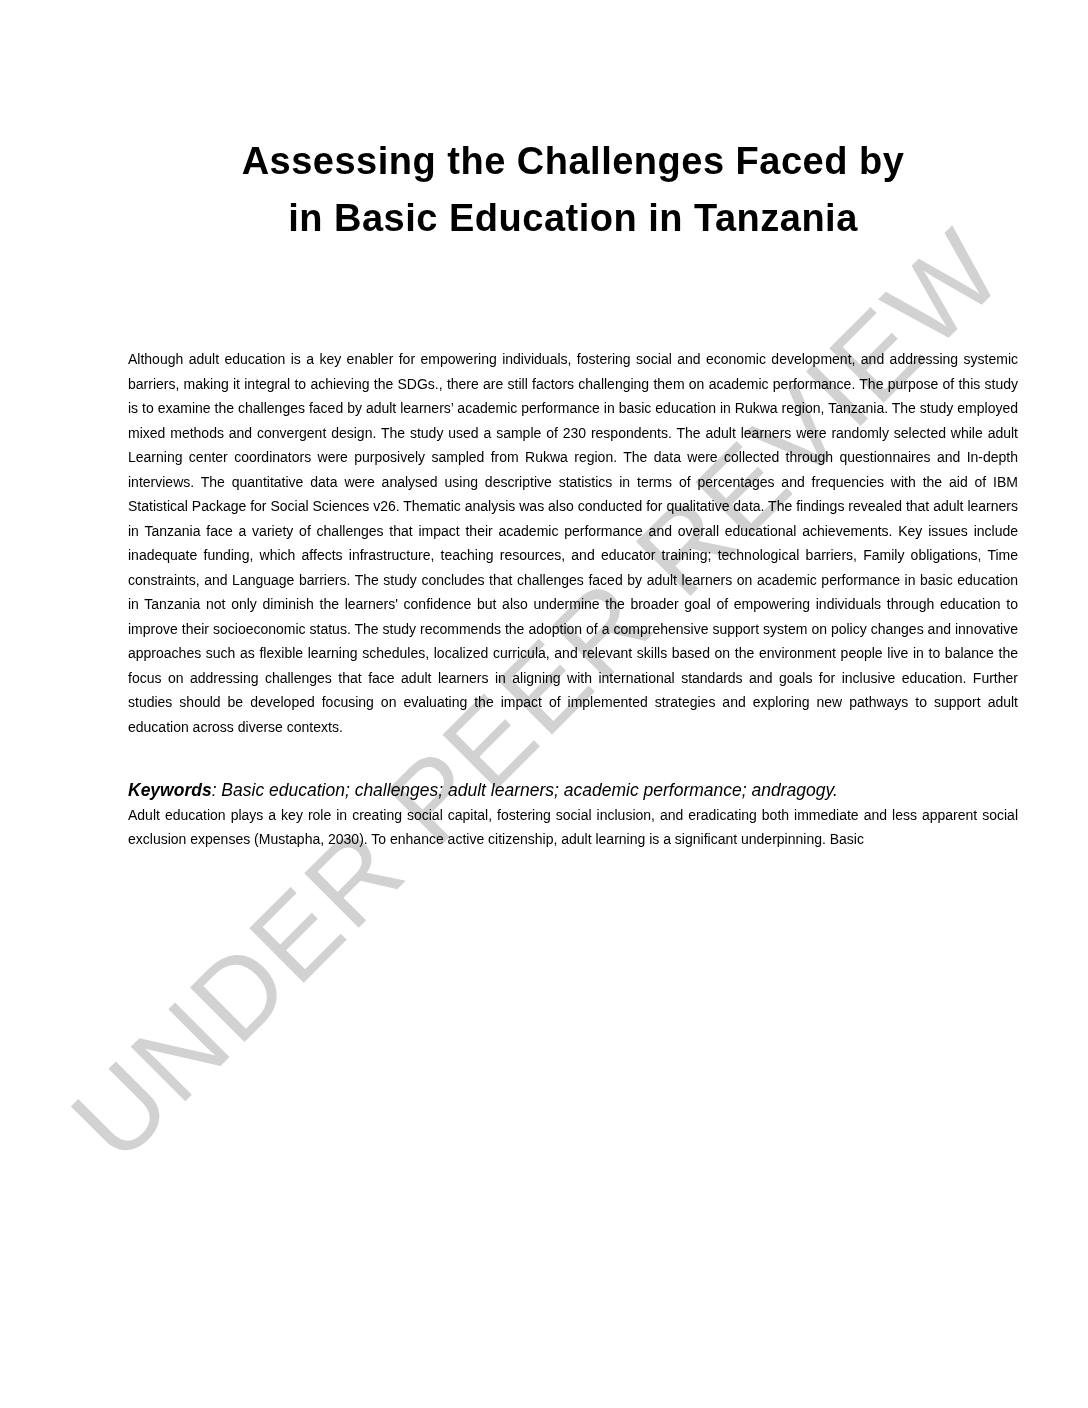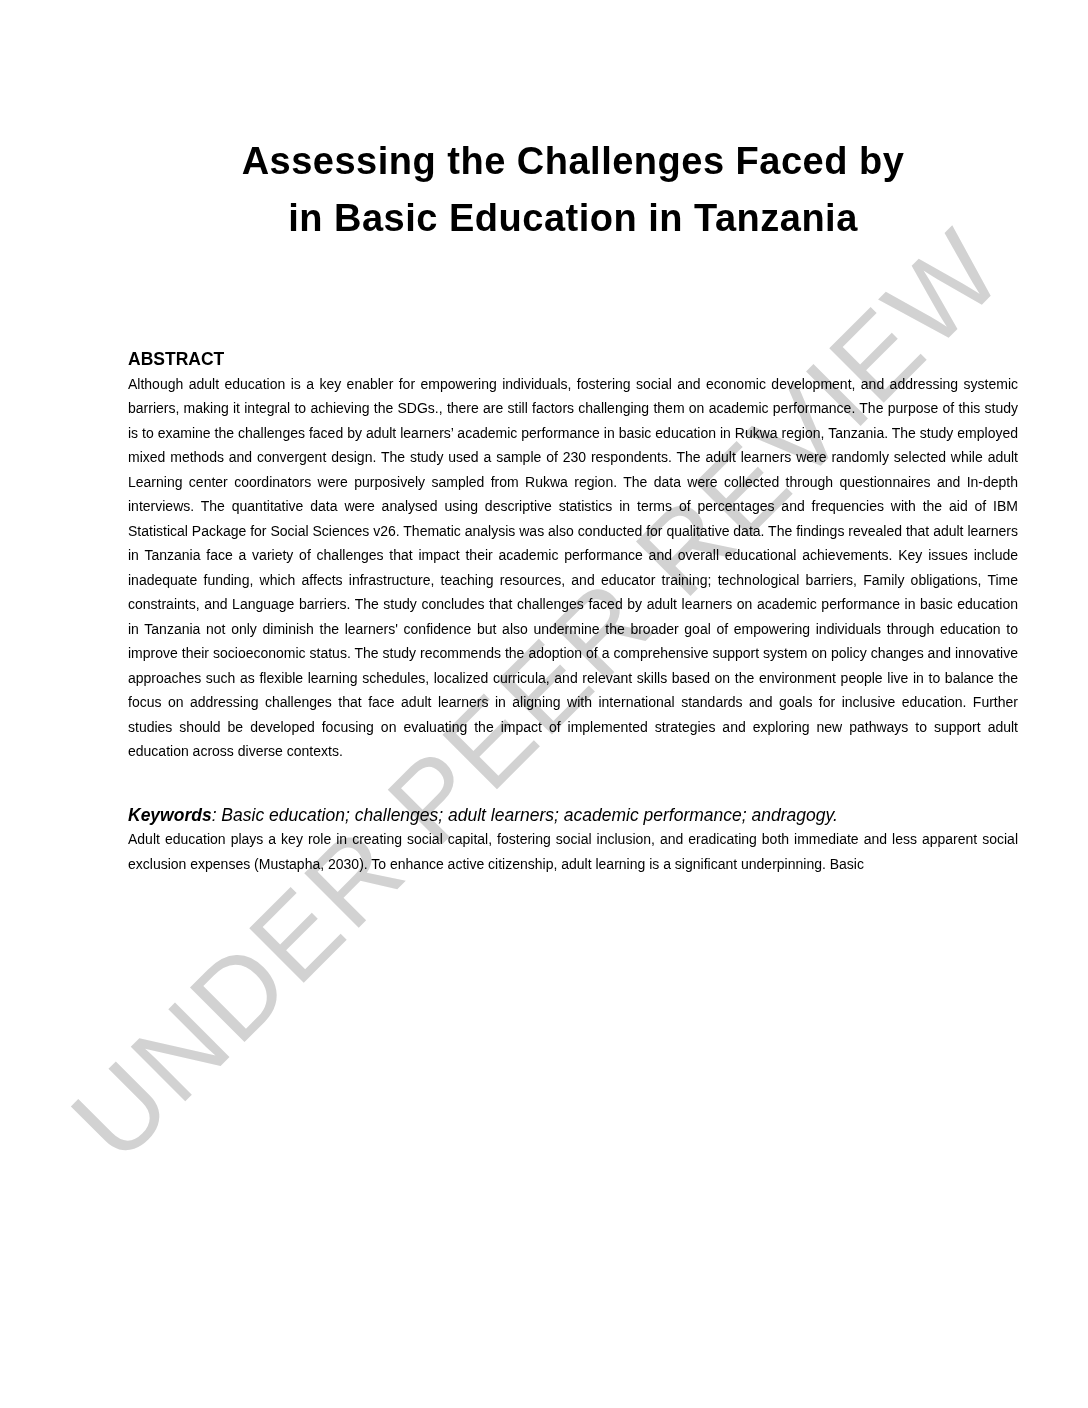--- a/index.html
+++ b/index.html
@@ -82,21 +82,20 @@
 
   <div class="watermark">UNDER PEER REVIEW</div>
 
   <div class="content">
 
     <h1 class="title">
       <span class="title-line">Assessing the Challenges Faced by</span>
       <span class="title-line">in Basic Education in Tanzania</span>
     </h1>
 
-    <h2 class="abstract-heading">ABSTRACT</h2>
 
     <p class="body-text">Although adult education is a key enabler for empowering individuals, fostering social and economic development, and addressing systemic barriers, making it integral to achieving the SDGs., there are still factors challenging them on academic performance. The purpose of this study is to examine the challenges faced by adult learners’ academic performance in basic education in Rukwa region, Tanzania.  The study employed mixed methods and convergent design. The study used a sample of 230 respondents. The adult learners were randomly selected while adult Learning center coordinators were purposively sampled from Rukwa region. The data were collected through questionnaires and In-depth interviews. The quantitative data were analysed using descriptive statistics in terms of percentages and frequencies with the aid of IBM Statistical Package for Social Sciences v26. Thematic analysis was also conducted for qualitative data. The findings revealed that adult learners in Tanzania face a variety of challenges that impact their academic performance and overall educational achievements. Key issues include inadequate funding, which affects infrastructure, teaching resources, and educator training; technological barriers, Family obligations, Time constraints, and Language barriers. The study concludes that challenges faced by adult learners on academic performance in basic education in Tanzania not only diminish the learners' confidence but also undermine the broader goal of empowering individuals through education to improve their socioeconomic status. The study recommends the adoption of a comprehensive support system on policy changes and innovative approaches such as flexible learning schedules, localized curricula, and relevant skills based on the environment people live in to balance the focus on addressing challenges that face adult learners in aligning with international standards and goals for inclusive education. Further studies should be developed focusing on evaluating the impact of implemented strategies and exploring new pathways to support adult education across diverse contexts.</p>
 
     <p class="keywords"><span class="kw-label">Keywords</span><span class="kw-text">: Basic education; challenges; adult learners; academic performance; andragogy.</span></p>
 
 
     <p class="body-text">Adult education plays a key role in creating social capital, fostering social inclusion, and eradicating both immediate and less apparent social exclusion expenses (Mustapha, 2030). To enhance active citizenship, adult learning is a significant underpinning. Basic</p>
 
   </div>
 </div>

